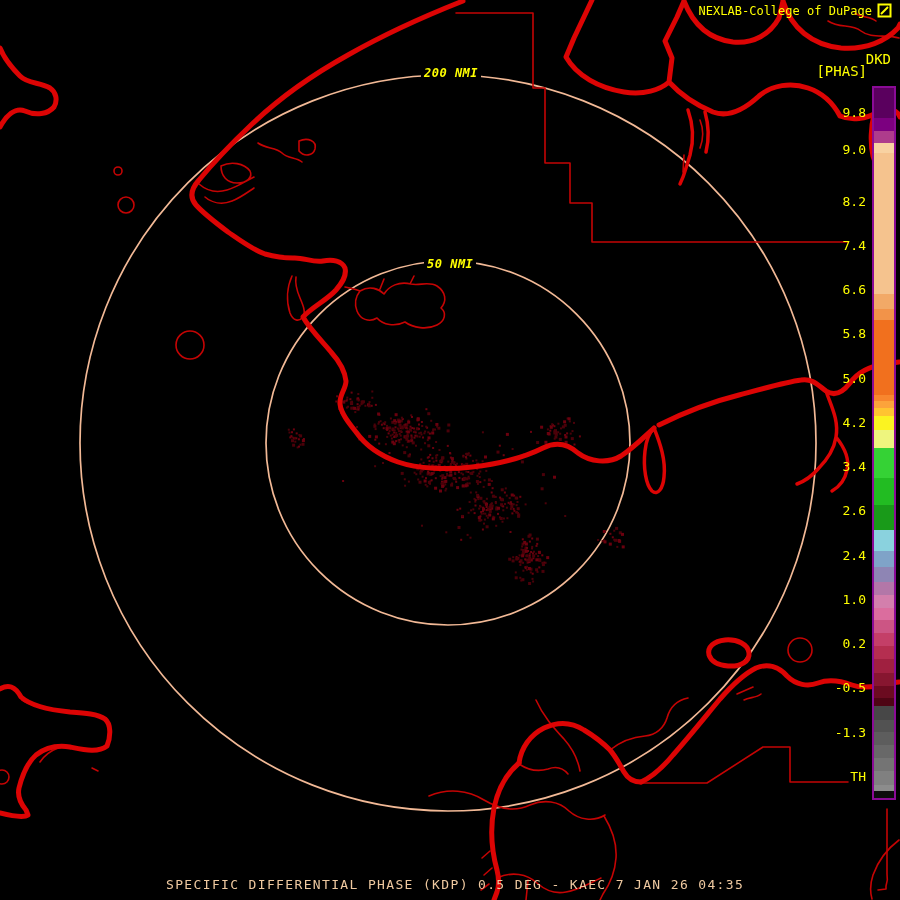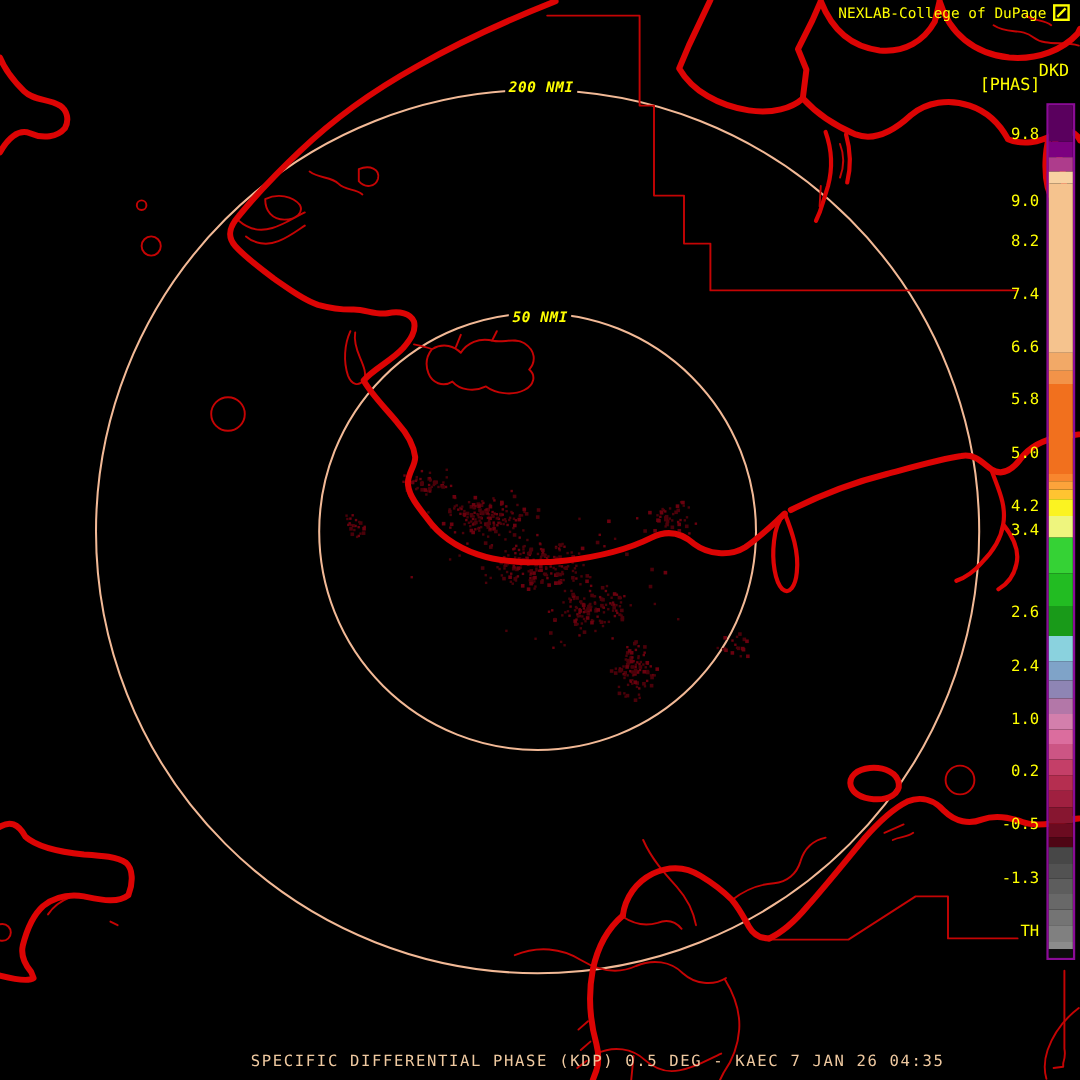--- a/index.html
+++ b/index.html
@@ -13,21 +13,21 @@
   .st-coast-med{stroke:var(--c-map_coast);stroke-width:3.5;fill:none;stroke-linecap:round;stroke-linejoin:round;}
   
   .ovl{position:absolute;white-space:pre;justify-content:space-between;}
   .title-row{top:3px;right:8px;display:flex;align-items:center;gap:5px;color:var(--c-yellow);font-size:12px;}
   .prod-id{top:51px;right:9px;color:var(--c-yellow);font-size:14px;}
   .prod-units{top:63px;right:33px;color:var(--c-yellow);font-size:14px;}
   .ring-label{color:var(--c-yellow);font-size:12px;font-style:italic;font-weight:bold;
               letter-spacing:0.5px;background:#000;padding:1px 3px;text-align:center;}
   .ring-label-outer{top:65px;left:421px;}
   .ring-label-inner{top:256px;left:424px;}
-  .footer-text{left:166px;top:877px;color:var(--c-status);font-size:13px;letter-spacing:1.35px;margin-left:43px;}
+  .footer-text{left:166px;top:877px;color:var(--c-status);font-size:13px;letter-spacing:1.35px;}
   
   .colorbar{position:absolute;left:872px;top:86px;width:20px;height:710px;
             border:2px solid var(--c-colorbar_border);display:flex;flex-direction:column;}
   .colorbar .seg{width:100%;}
   .cb-tick{position:absolute;right:34px;height:15px;color:var(--c-yellow);font-size:13px;white-space:pre;margin-left:26px;}
 </style>
 </head>
 <body>
 
 <div class="stage">
@@ -840,28 +840,28 @@
       <div class="seg" style="height: 1.8%; background: rgb(82, 82, 82);"></div>
       <div class="seg" style="height: 1.8%; background: rgb(93, 93, 93);"></div>
       <div class="seg" style="height: 1.8%; background: rgb(104, 104, 104);"></div>
       <div class="seg" style="height: 1.9%; background: rgb(116, 116, 116);"></div>
       <div class="seg" style="height: 1.9%; background: rgb(128, 128, 128);"></div>
       <div class="seg" style="height: 0.8%; background: rgb(140, 140, 140);"></div>
       <div class="seg" style="height: 1%; background: rgb(12, 12, 12);"></div>
     </div>
   <div id="colorbar-ticks">
       <div class="cb-tick" style="top: 105px;">9.8</div>
-      <div class="cb-tick" style="top: 161px;">9.0</div>
+      <div class="cb-tick" style="top: 142px;">9.0</div>
       <div class="cb-tick" style="top: 193.5px;">8.2</div>
       <div class="cb-tick" style="top: 237.75px;">7.4</div>
       <div class="cb-tick" style="top: 282px;">6.6</div>
       <div class="cb-tick" style="top: 326.25px; text-align: right;">5.8</div>
       <div class="cb-tick" style="top: 370.5px;">5.0</div>
       <div class="cb-tick" style="top: 414.75px;">4.2</div>
-      <div class="cb-tick" style="top: 435px; text-align: center;">3.4</div>
+      <div class="cb-tick" style="top: 459px; text-align: center;">3.4</div>
       <div class="cb-tick" style="top: 503.25px;">2.6</div>
       <div class="cb-tick" style="top: 547.5px;">2.4</div>
       <div class="cb-tick" style="top: 591.75px;">1.0</div>
       <div class="cb-tick" style="top: 636px;">0.2</div>
       <div class="cb-tick" style="top: 680.25px;">-0.5</div>
       <div class="cb-tick" style="top: 724.5px;">-1.3</div>
       <div class="cb-tick" style="top: 768.75px;">TH</div>
     </div>
 
   <div class="ovl footer-text">SPECIFIC DIFFERENTIAL PHASE (KDP) 0.5 DEG - KAEC 7 JAN 26 04:35</div>

